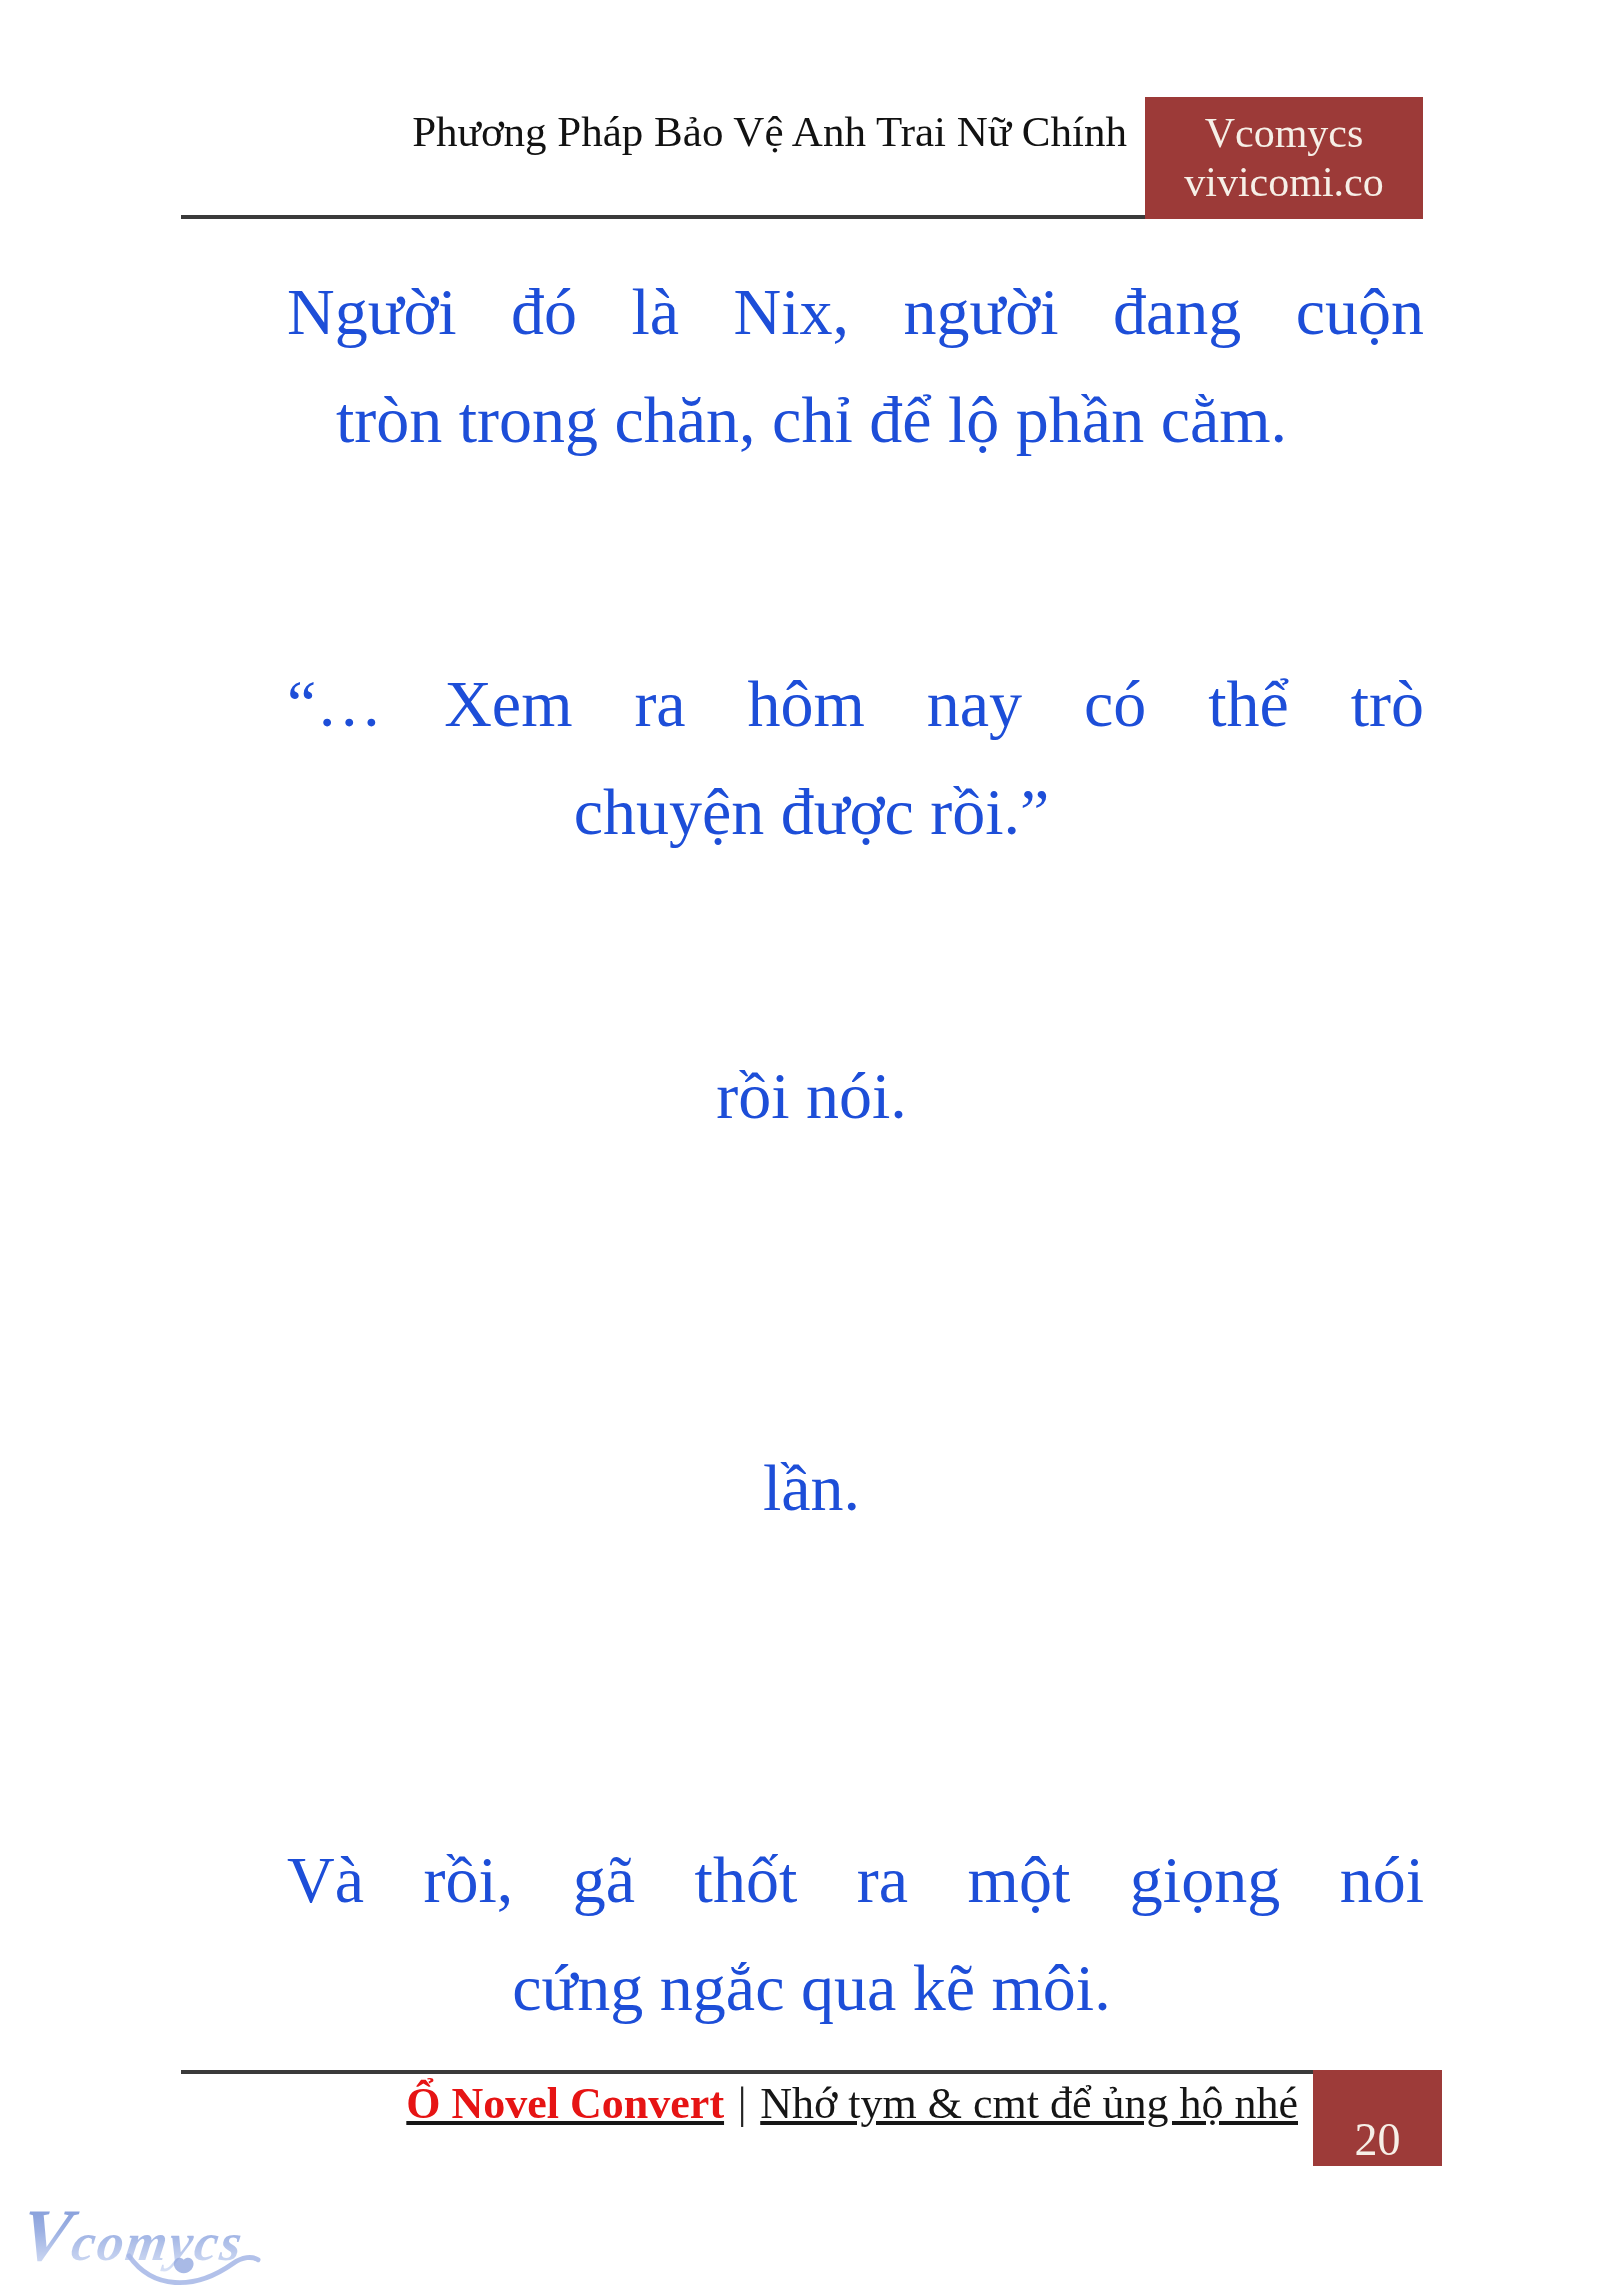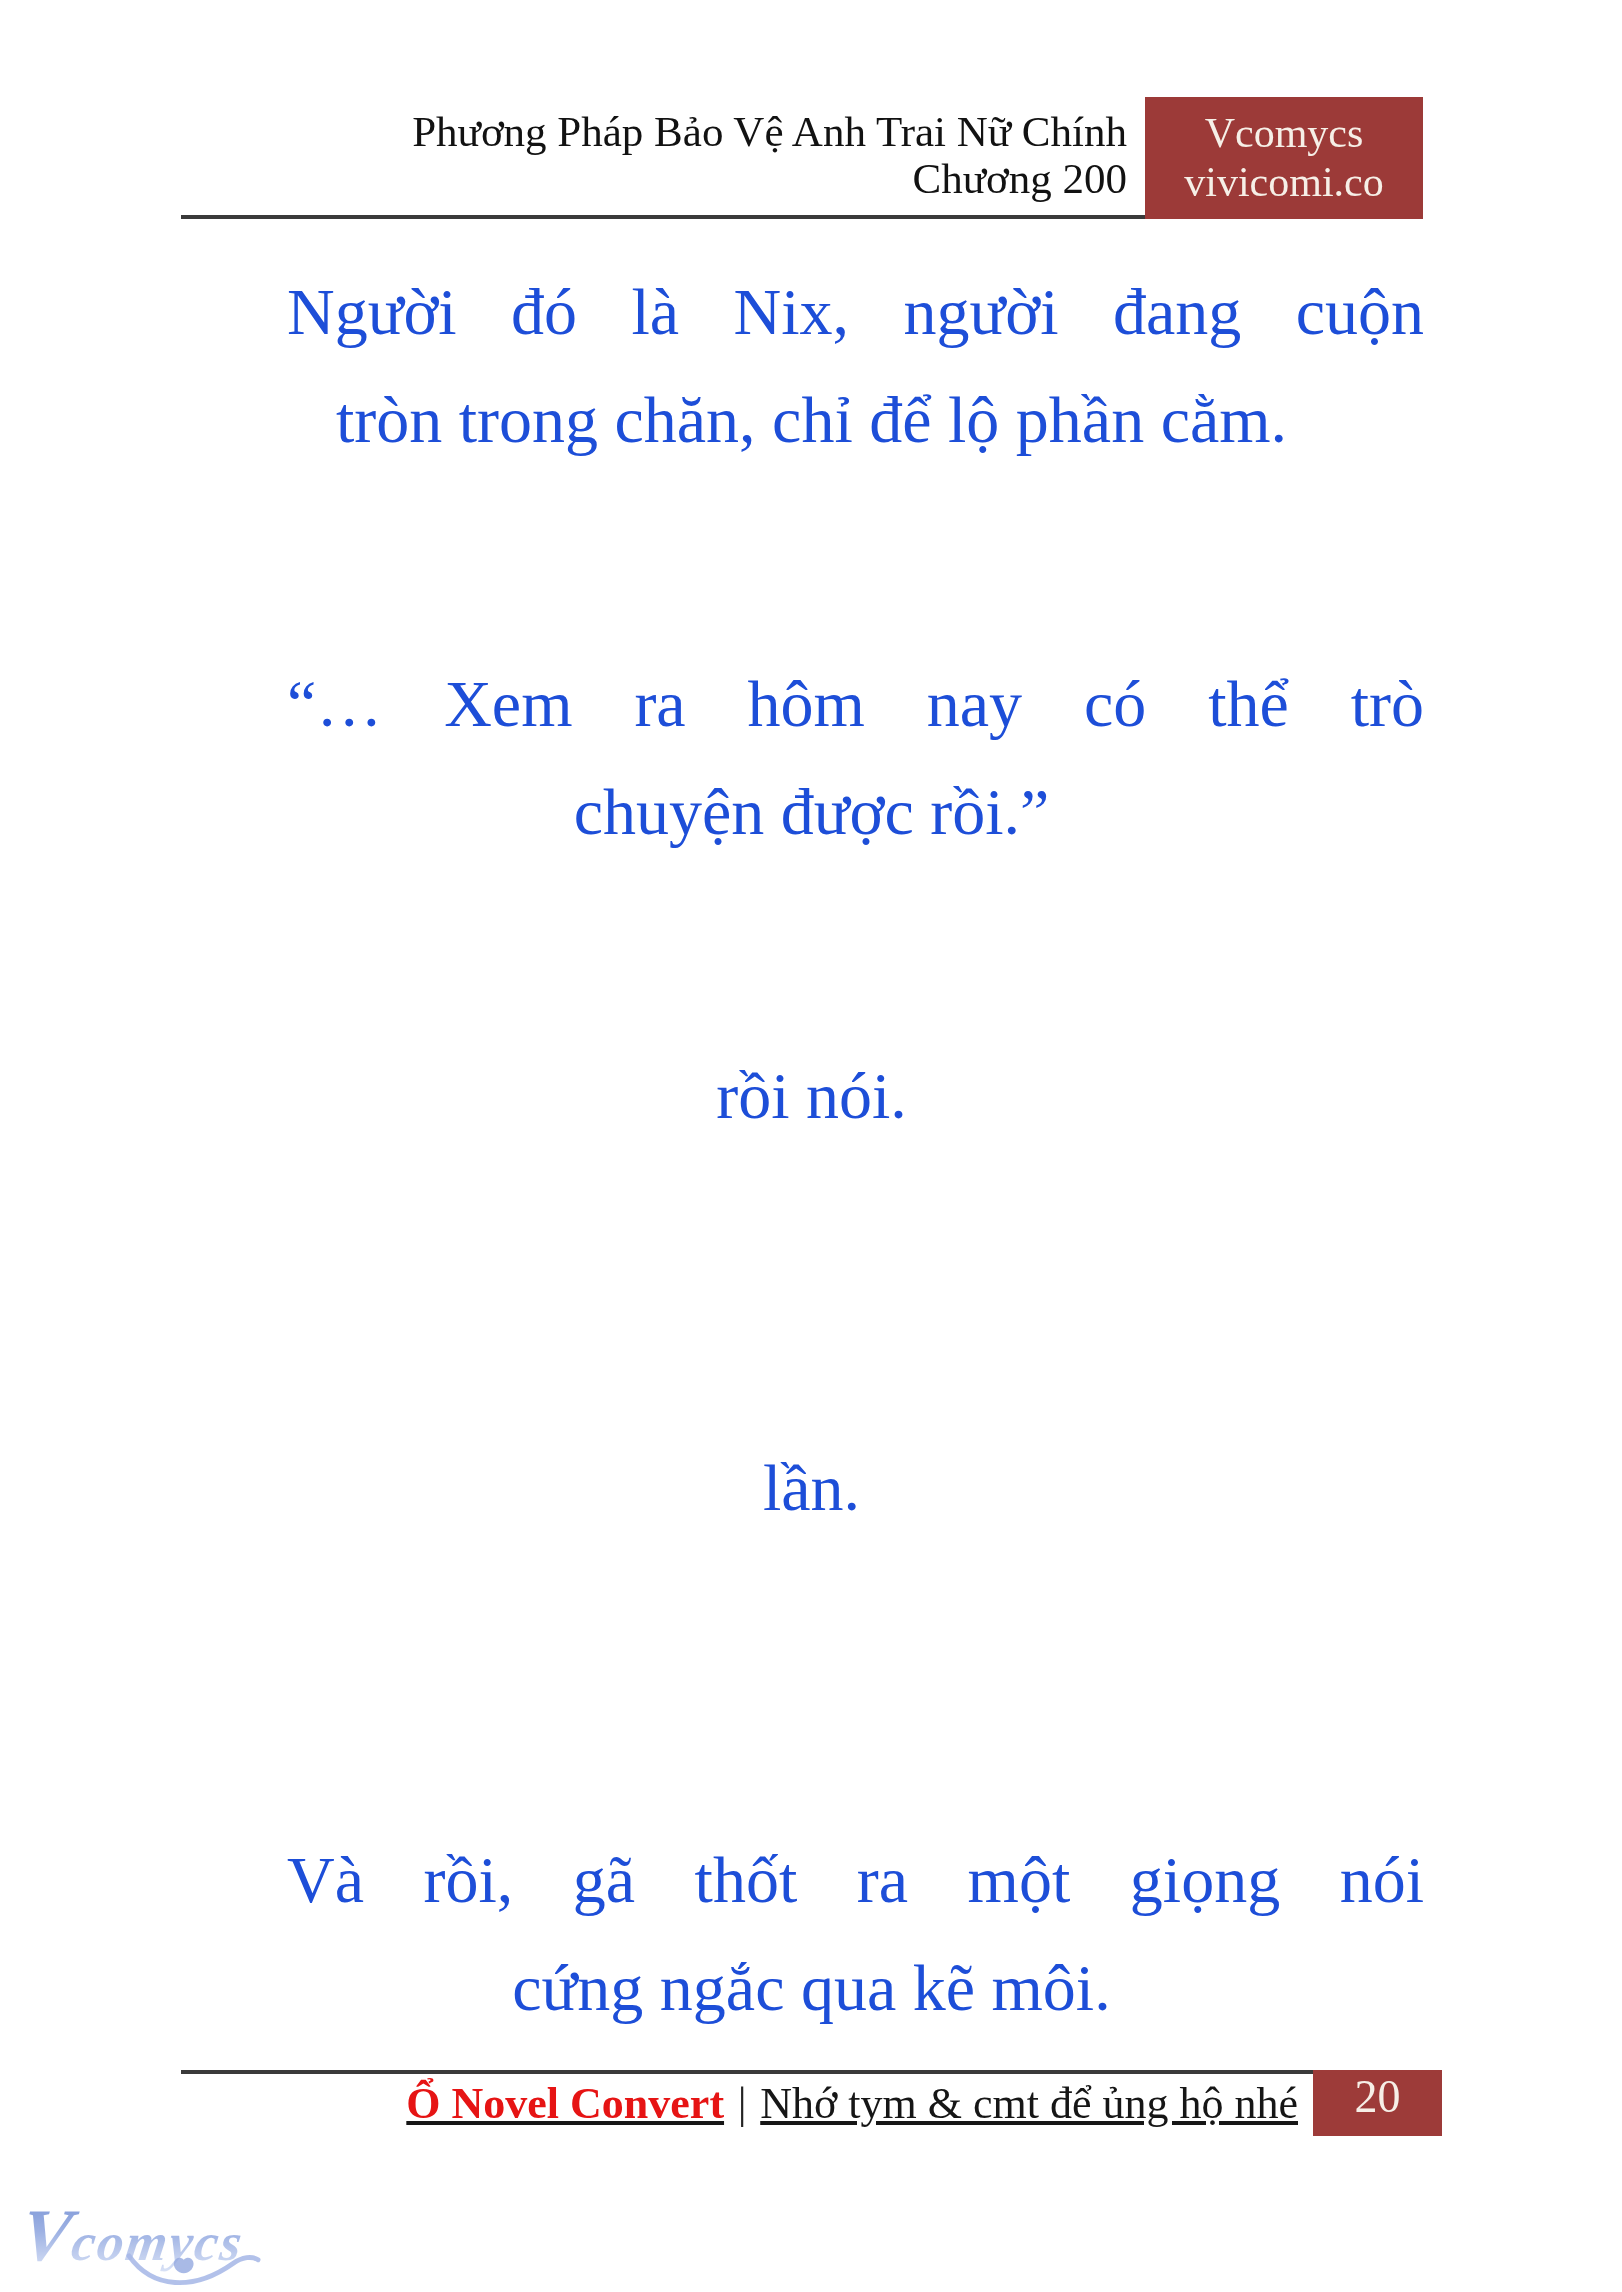--- a/index.html
+++ b/index.html
@@ -57,23 +57,23 @@
     position:absolute; right:324px; top:2078px;
     font-size:44px; line-height:51px;
     white-space:nowrap;
     color:#161616;
     text-decoration:underline;
   }
   .footer-brand{ color:#e61414; font-weight:bold; }
   .footer-sep{ color:#242424; margin:0 13.7px; font-weight:normal; }
   .page-num-box{
     position:absolute; left:1313px; top:2070px;
-    width:129px; height:66px;
+    width:129px; height:96px;
     background:#9d3b39;
-    display:flex; align-items:flex-start; justify-content:center;
+    display:flex; align-items:flex-end; justify-content:center;
     color:#f6efe7; font-size:46px;
   }
   
   .watermark{
     position:absolute; left:21.6px; top:2198px;
     transform:skewX(-8deg);
     font-weight:bold; font-style:italic;
     letter-spacing:2px;
     background:linear-gradient(180deg,#7d97d7 0%,#9db1e3 45%,#d9e2f6 100%);
     -webkit-background-clip:text; background-clip:text;
@@ -87,21 +87,20 @@
     position:absolute; left:125px; top:2250px;
   }
 </style>
 </head>
 <body>
 
 <div class="page">
 
   <div class="header-title">
     <div>Phương Pháp Bảo Vệ Anh Trai Nữ Chính</div>
-    <div>Chương 200</div>
   </div>
 
   <div class="site-box">
     <div>Vcomycs</div>
     <div>vivicomi.co</div>
   </div>
 
   <div class="header-rule"></div>
 
   <div class="para p0">

